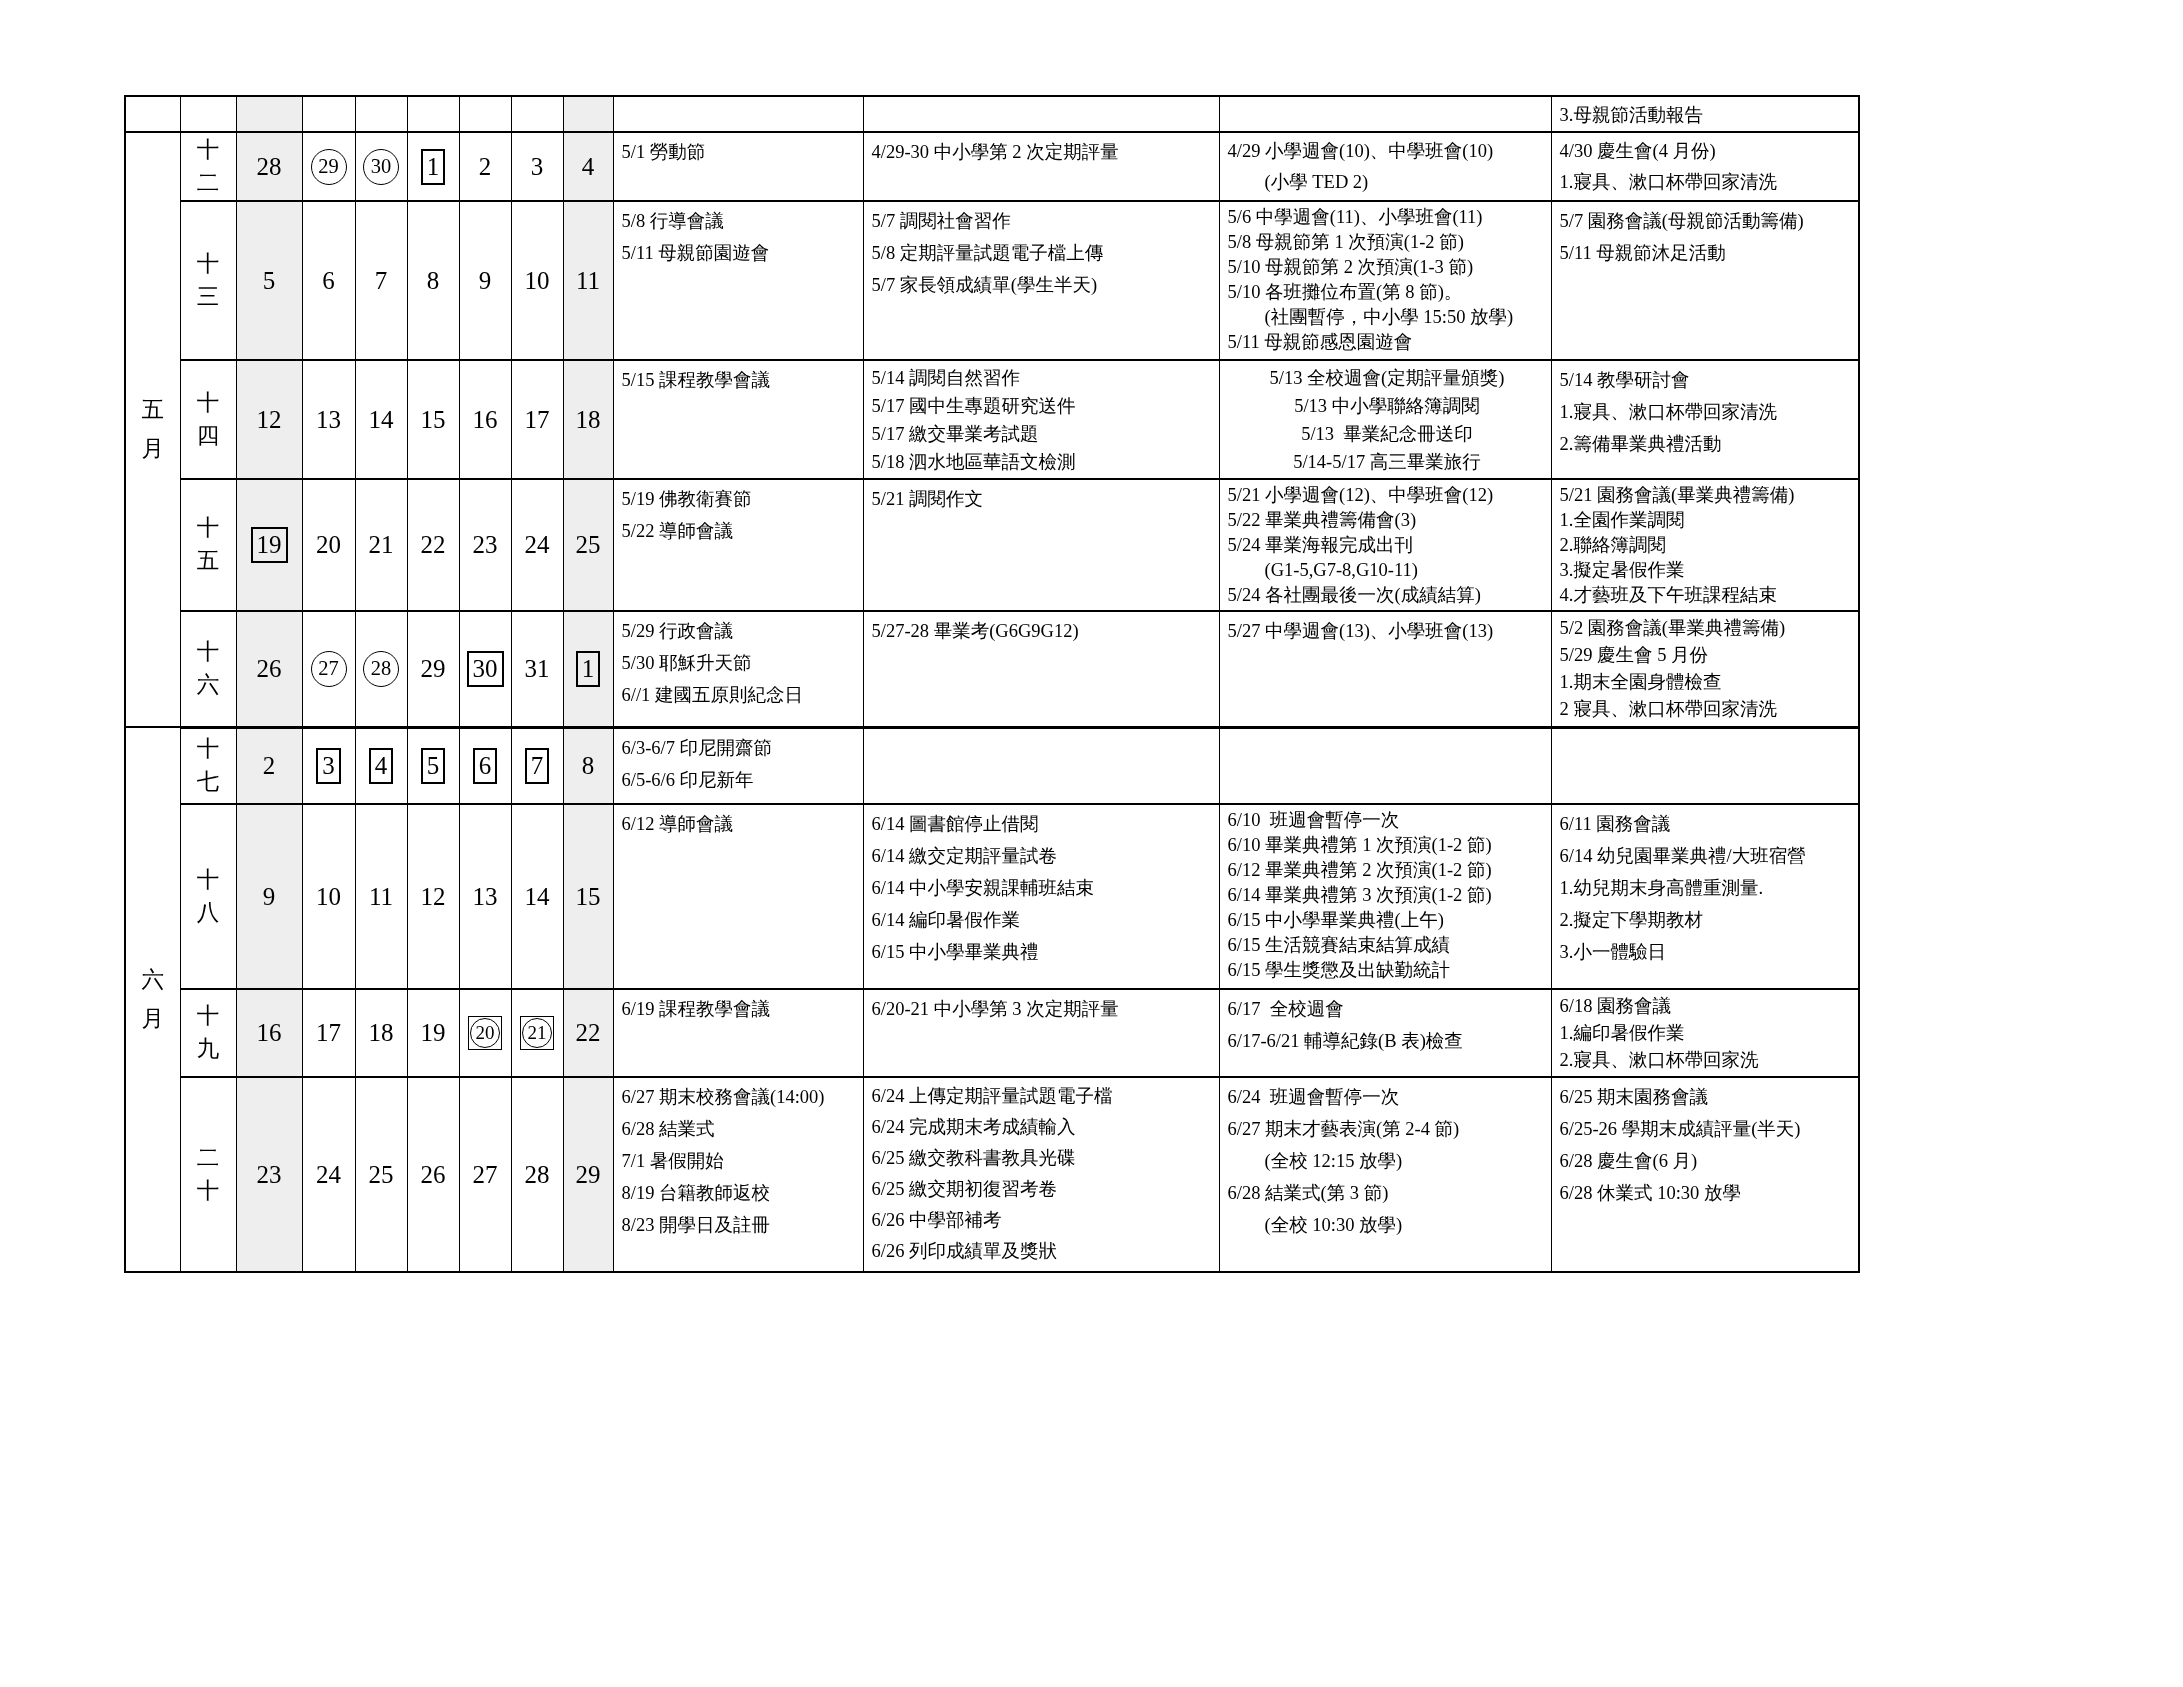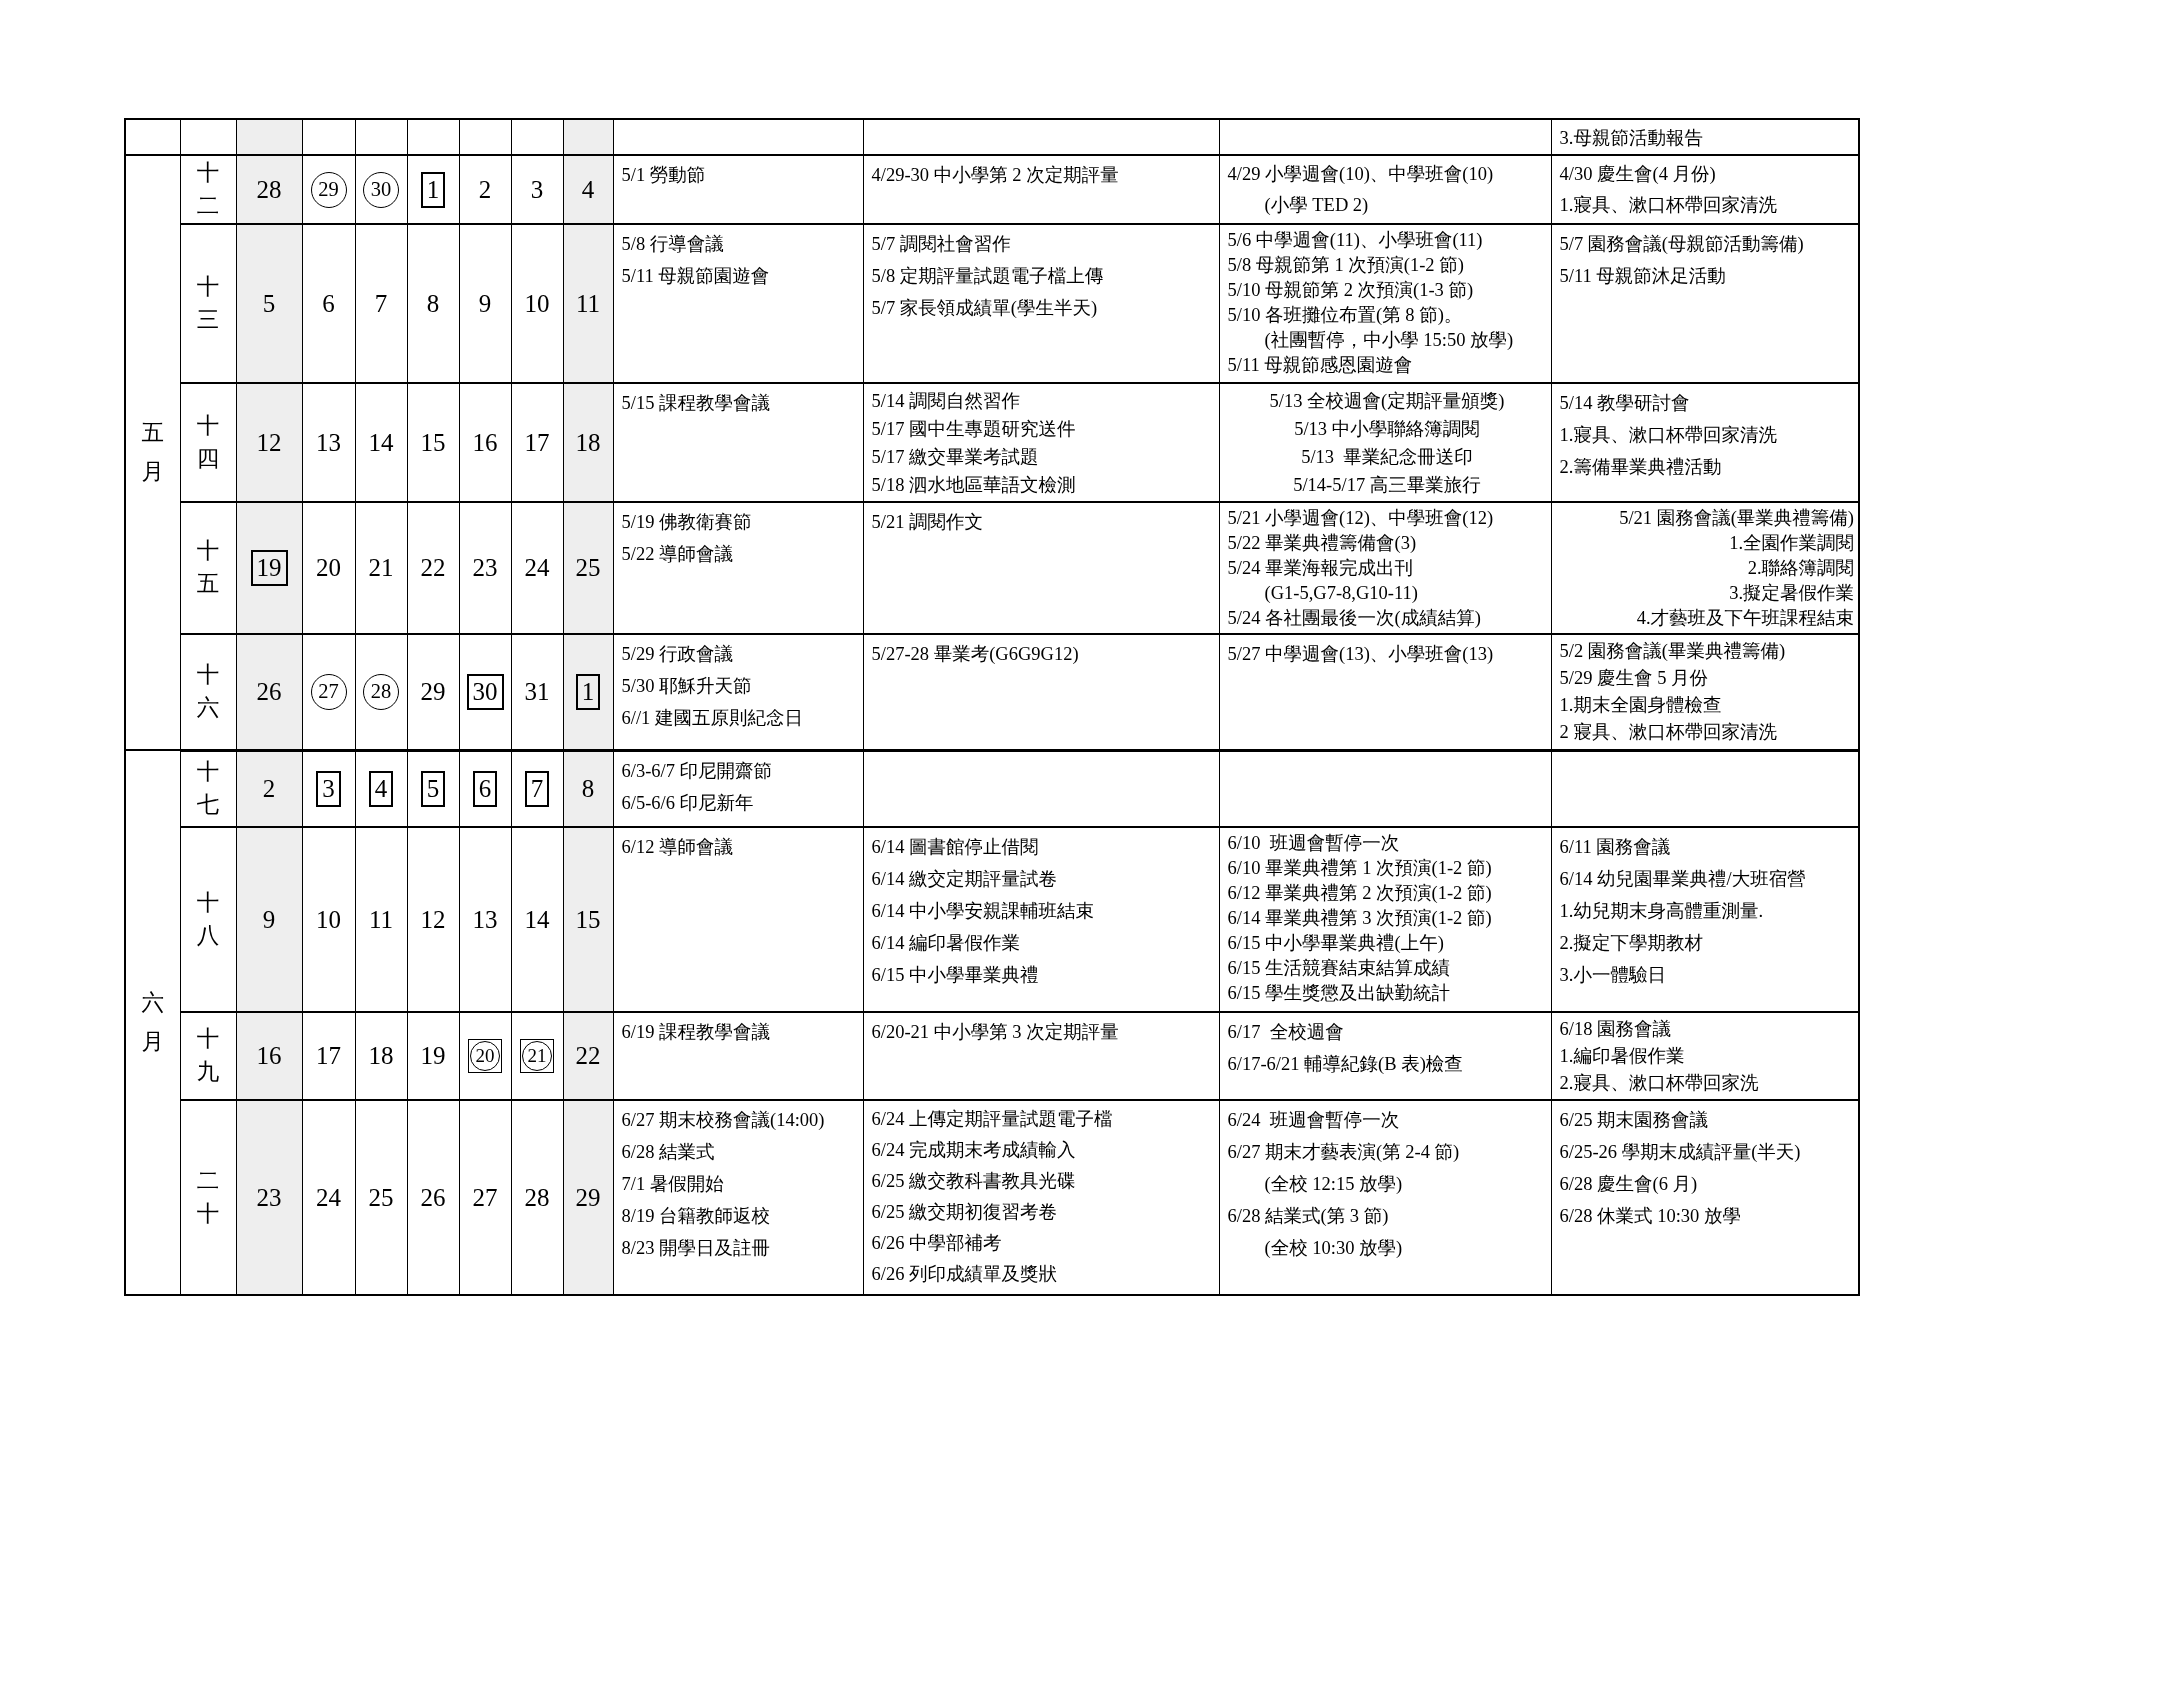--- a/index.html
+++ b/index.html
@@ -1,18 +1,18 @@
 <!DOCTYPE html>
 <html style="font-size:10.6px"><head>
 <meta charset="utf-8">
 <style>
   html,body{margin:0;padding:0;background:#fff;}
   #page{position:relative;width:2183px;height:1687px;background:#ffffff;overflow:hidden;
         font-family:"Liberation Serif","DejaVu Serif",serif;color:#000;}
-  table.cal{position:absolute;left:124px;top:118px;border-collapse:collapse;table-layout:fixed;
+  table.cal{position:absolute;left:124px;top:95px;border-collapse:collapse;table-layout:fixed;
             border:2.6px solid #000;}
   td{border:1.3px solid #000;border-bottom-width:2px;padding:0;vertical-align:top;overflow:hidden;}
   tr.partial td{border-bottom-width:2.6px;}
   tr.sep5 td{border-bottom-width:3.3px;}
   tr.sep4 td{border-bottom-width:2.6px;margin-top:16px;}
   td.month-cell,td.week-cell{vertical-align:middle;text-align:center;}
   .vtext{display:flex;flex-direction:column;align-items:center;justify-content:center;gap:17px;}
   .vtext.week{gap:10.6px;}
   .vchar{font-size:22.5px;line-height:1;}
   td.day-cell{vertical-align:middle;text-align:center;font-size:25px;}
@@ -191,21 +191,21 @@
           <td class="text-cell" style="line-height: 32px;">
             <div class="tl">5/21 調閱作文</div>
           </td>
           <td class="text-cell" style="line-height: 25px;">
             <div class="tl">5/21 小學週會(12)、中學班會(12)</div>
             <div class="tl">5/22 畢業典禮籌備會(3)</div>
             <div class="tl">5/24 畢業海報完成出刊</div>
             <div class="tl">　　(G1-5,G7-8,G10-11)</div>
             <div class="tl">5/24 各社團最後一次(成績結算)</div>
           </td>
-          <td class="text-cell" style="line-height: 25px; text-align: right;">
+          <td class="text-cell" style="line-height: 25px;">
             <div class="tl">5/21 園務會議(畢業典禮籌備)</div>
             <div class="tl">1.全園作業調閱</div>
             <div class="tl">2.聯絡簿調閱</div>
             <div class="tl">3.擬定暑假作業</div>
             <div class="tl">4.才藝班及下午班課程結束</div>
           </td>
         </tr>
         <tr class="sep5" style="height: 116px;">
           <td class="week-cell">
             <div class="vtext week">

